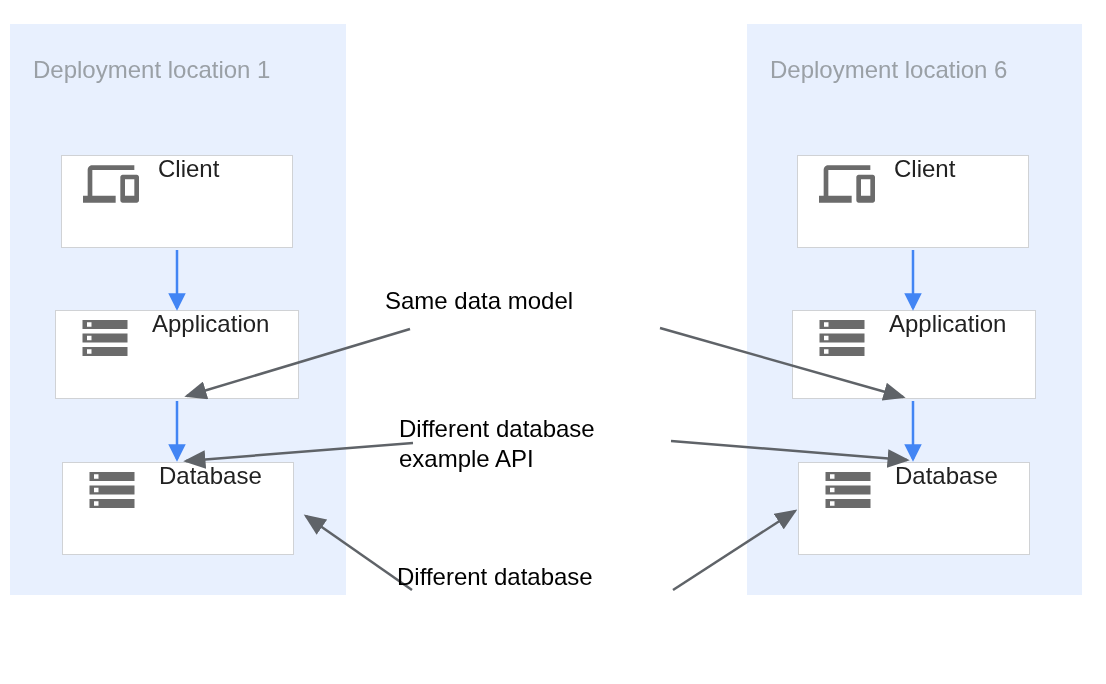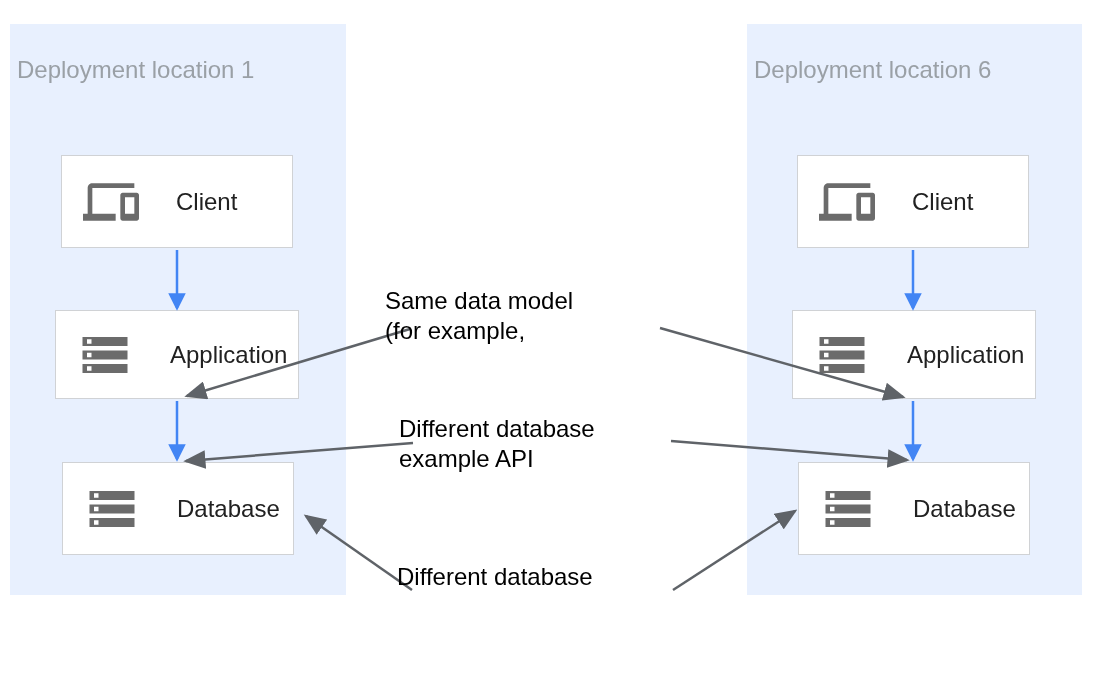--- a/index.html
+++ b/index.html
@@ -2,29 +2,29 @@
 <html style="--panel-bg: #e8f0fe; --panel-title-text: #9aa0a6; --node-bg: #ffffff; --node-border: #d0d2d5; --node-label-text: #212121; --icon-gray: #6b6b6b; --flow-arrow-blue: #4285f4; --annotation-arrow-gray: #5f6368; --annotation-text: #000000;"><head>
 <meta charset="utf-8">
 <style>
   html,body{margin:0;padding:0;background:#fff;}
   .canvas{
     position:relative;width:1106px;height:684px;background:#fff;overflow:hidden;
     font-family:"Liberation Sans", sans-serif;
   }
   .panel{position:absolute;background:var(--panel-bg,#e8f0fe);}
   .panel-title{
-    position:absolute;left:7px;top:34px;margin:0;
+    position:absolute;left:23px;top:34px;margin:0;
     font-size:24px;font-weight:400;line-height:24px;
     color:var(--panel-title-text,#9aa0a6);
   }
   .node{
     position:absolute;background:var(--node-bg,#fff);
     border:1px solid var(--node-border,#d0d2d5);
     box-sizing:border-box;
-    display:flex;align-items:center;gap:36px;padding-left:20px;
+    display:flex;align-items:flex-start;gap:18px;padding-left:20px;
   }
   .icon{display:flex;align-items:center;justify-content:center;width:58px;}
   .icon svg{fill:var(--icon-gray,#6b6b6b);}
   .icon-devices svg{width:56px;height:56px;}
   .icon-storage svg{width:54px;height:54px;}
   .node-label{
     font-size:24px;color:var(--node-label-text,#212121);line-height:26px;white-space:nowrap;
   }
   .overlay{position:absolute;left:0;top:0;pointer-events:none;}
   .flow-line{stroke:var(--flow-arrow-blue,#4285f4);stroke-width:2.5;}
@@ -120,21 +120,20 @@
     <line class="anno-line" x1="410" y1="329" x2="187" y2="396" marker-end="url(#mg)"></line>
     <line class="anno-line" x1="660" y1="328" x2="903" y2="397" marker-end="url(#mg)"></line>
     <line class="anno-line" x1="413" y1="443" x2="186" y2="461" marker-end="url(#mg)"></line>
     <line class="anno-line" x1="671" y1="441" x2="907" y2="460" marker-end="url(#mg)"></line>
     <line class="anno-line" x1="412" y1="590" x2="306" y2="516" marker-end="url(#mg)"></line>
     <line class="anno-line" x1="673" y1="590" x2="795" y2="511" marker-end="url(#mg)"></line>
   </svg>
 
   <div class="annotation" style="left:385px;top:286px">
     <div>Same data model</div>
-    <div>(for example,</div>
   </div>
 
   <div class="annotation" style="left:399px;top:414px">
     <div>Different database</div>
     <div>example API</div>
   </div>
 
   <div class="annotation" style="left:397px;top:562px">
     <div>Different database</div>
   </div>

